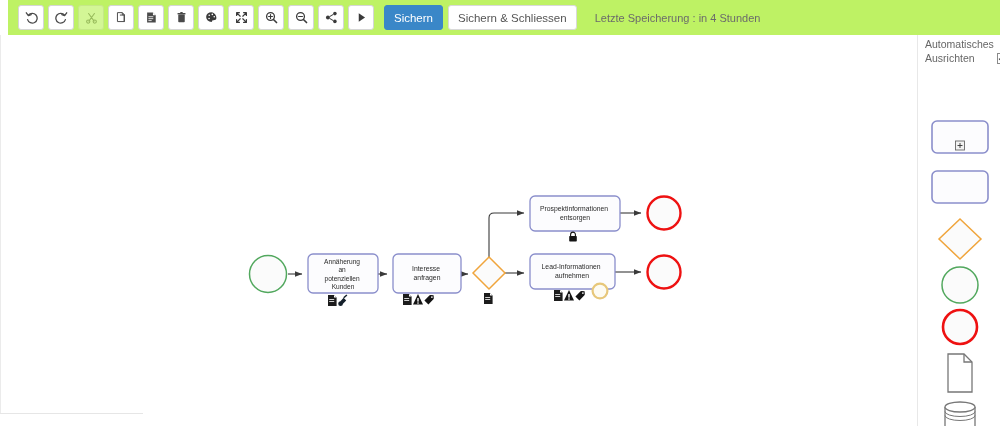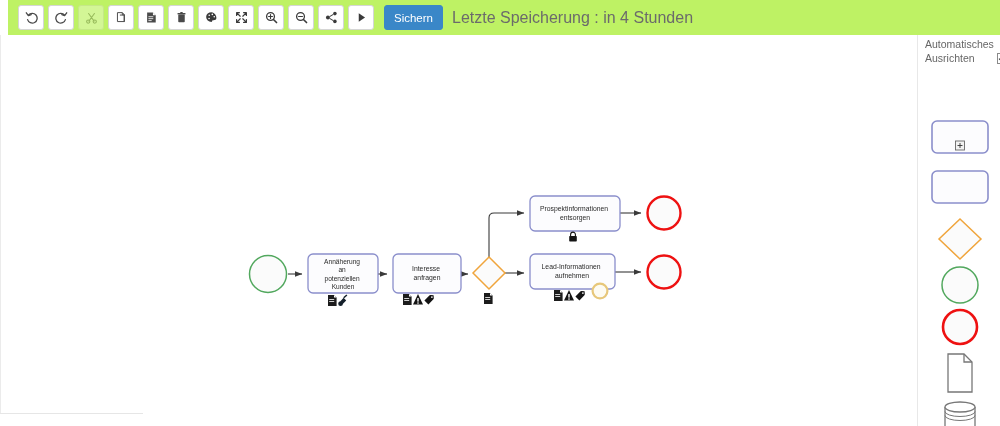--- a/index.html
+++ b/index.html
@@ -57,23 +57,23 @@
     margin-right: 5px;
     font-weight: 400;
   }
   #save-close-button, #discard-button {
     background: #ffffff;
     color: #555555;
     border: 1px solid #d9d9d9;
     margin-right: 6px;
   }
   #last-save-text {
-    font-size: 16px;
+    font-size: 11px;
     color: #6b6b6b;
-    margin-left: 4px;
+    margin-left: 12px;
     white-space: nowrap;
   }
 
   
   #canvas {
     position: absolute;
     top: 35px; left: 0;
     width: 918px; height: 391px;
     background: #ffffff;
     border-right: 1px solid #e8e8e8;
@@ -241,20 +241,21 @@
       </span>
     </div>
     <div class="tb-btn" title="Starten">
       <span>
         <svg width="13" height="13" viewBox="0 0 16 16">
           <path d="M4.6,2.8 L12.4,8 L4.6,13.2 z" fill="#3a3a3a"></path>
         </svg>
       </span>
     </div>
     <div class="tb-text-btn" id="save-button" style="background: rgb(58, 135, 200); border-color: rgb(58, 135, 200);">Sichern</div>
+    <div class="tb-text-btn" id="save-close-button">Sichern &amp; Schliessen</div>
     <div id="last-save-text">Letzte Speicherung : in 4 Stunden</div>
   </div>
 
 <div id="canvas">
   <div id="canvas-left-edge"></div>
   <div id="canvas-inner-edge"></div>
 
   <svg id="diagram" width="918" height="391">
     <defs>
       <marker id="arrow" markerWidth="7" markerHeight="7" refX="6.4" refY="2.6" orient="auto" markerUnits="strokeWidth">

